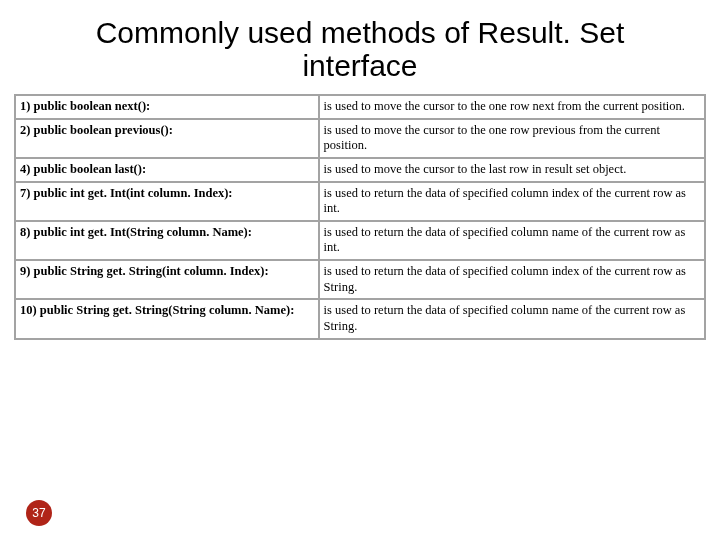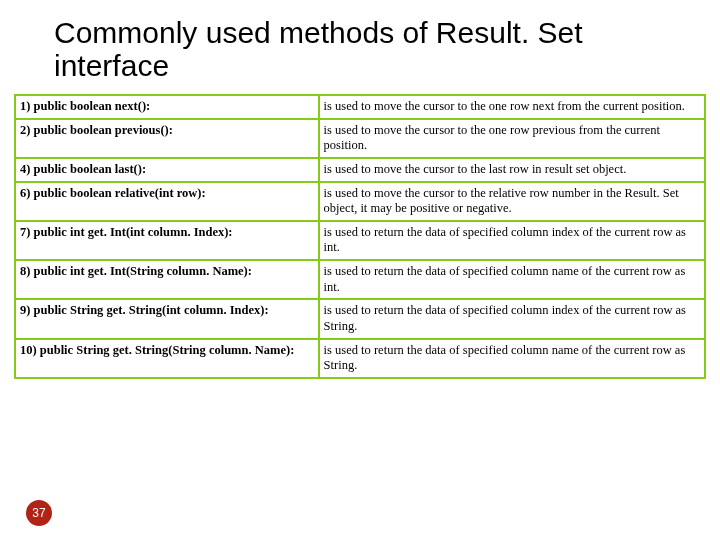--- a/index.html
+++ b/index.html
@@ -12,31 +12,32 @@
   }
   .slide {
     width: 720px;
     height: 540px;
     padding: 8px 14px 0 14px;
     position: relative;
   }
   .title {
     font-family: Arial, Helvetica, sans-serif;
     font-size: 30px;
+    text-align: center;
     line-height: 1.1;
     padding: 8px 40px 12px 40px;
     font-weight: 400;
   }
   table.methods {
     width: 100%;
     border-collapse: collapse;
     table-layout: fixed;
   }
   table.methods td {
-    border: 2px solid #84cc16;
+    border: 2px solid #a3a3a3;
     padding: 3px 4px;
     vertical-align: top;
     font-size: 12.5px;
     line-height: 1.25;
   }
   table.methods col.c1 { width: 44%; }
   table.methods col.c2 { width: 56%; }
   td.method { font-weight: bold; }
   .page-badge {
     position: absolute;
@@ -72,24 +73,20 @@
       </tr>
       <tr>
         <td class="method">2) public boolean previous():</td>
         <td>is used to move the cursor to the one row previous from the current position.</td>
       </tr>
       <tr>
         <td class="method">4) public boolean last():</td>
         <td>is used to move the cursor to the last row in result set object.</td>
       </tr>
       <tr>
-        <td class="method">6) public boolean relative(int row):</td>
-        <td>is used to move the cursor to the relative row number in the Result. Set object, it may be positive or negative.</td>
-      </tr>
-      <tr>
         <td class="method">7) public int get. Int(int column. Index):</td>
         <td>is used to return the data of specified column index of the current row as int.</td>
       </tr>
       <tr>
         <td class="method">8) public int get. Int(String column. Name):</td>
         <td>is used to return the data of specified column name of the current row as int.</td>
       </tr>
       <tr>
         <td class="method">9) public String get. String(int column. Index):</td>
         <td>is used to return the data of specified column index of the current row as String.</td>

